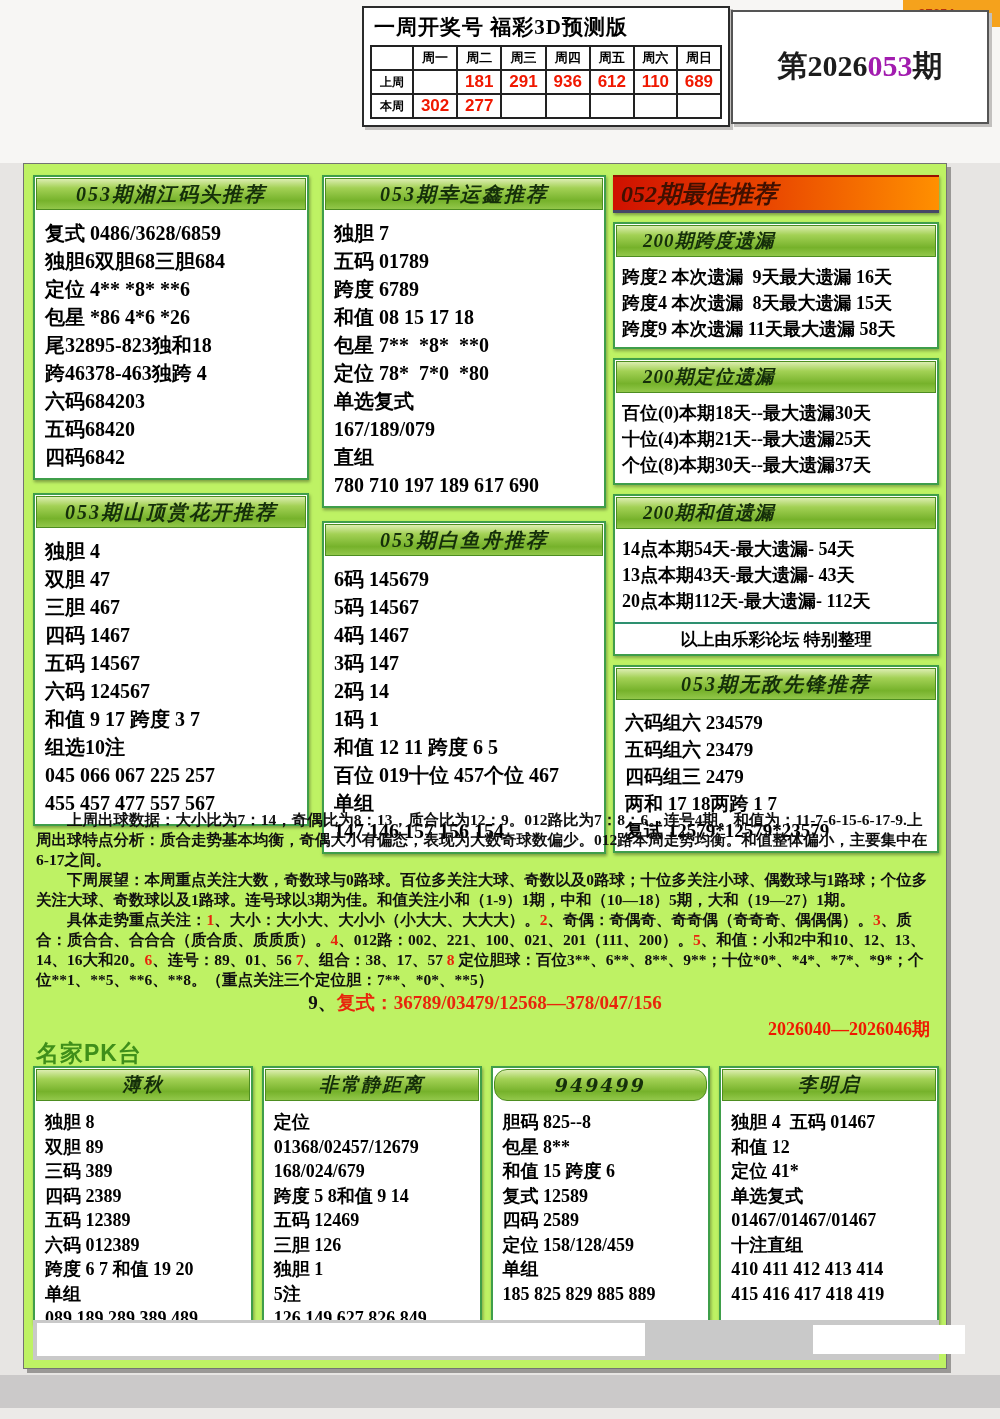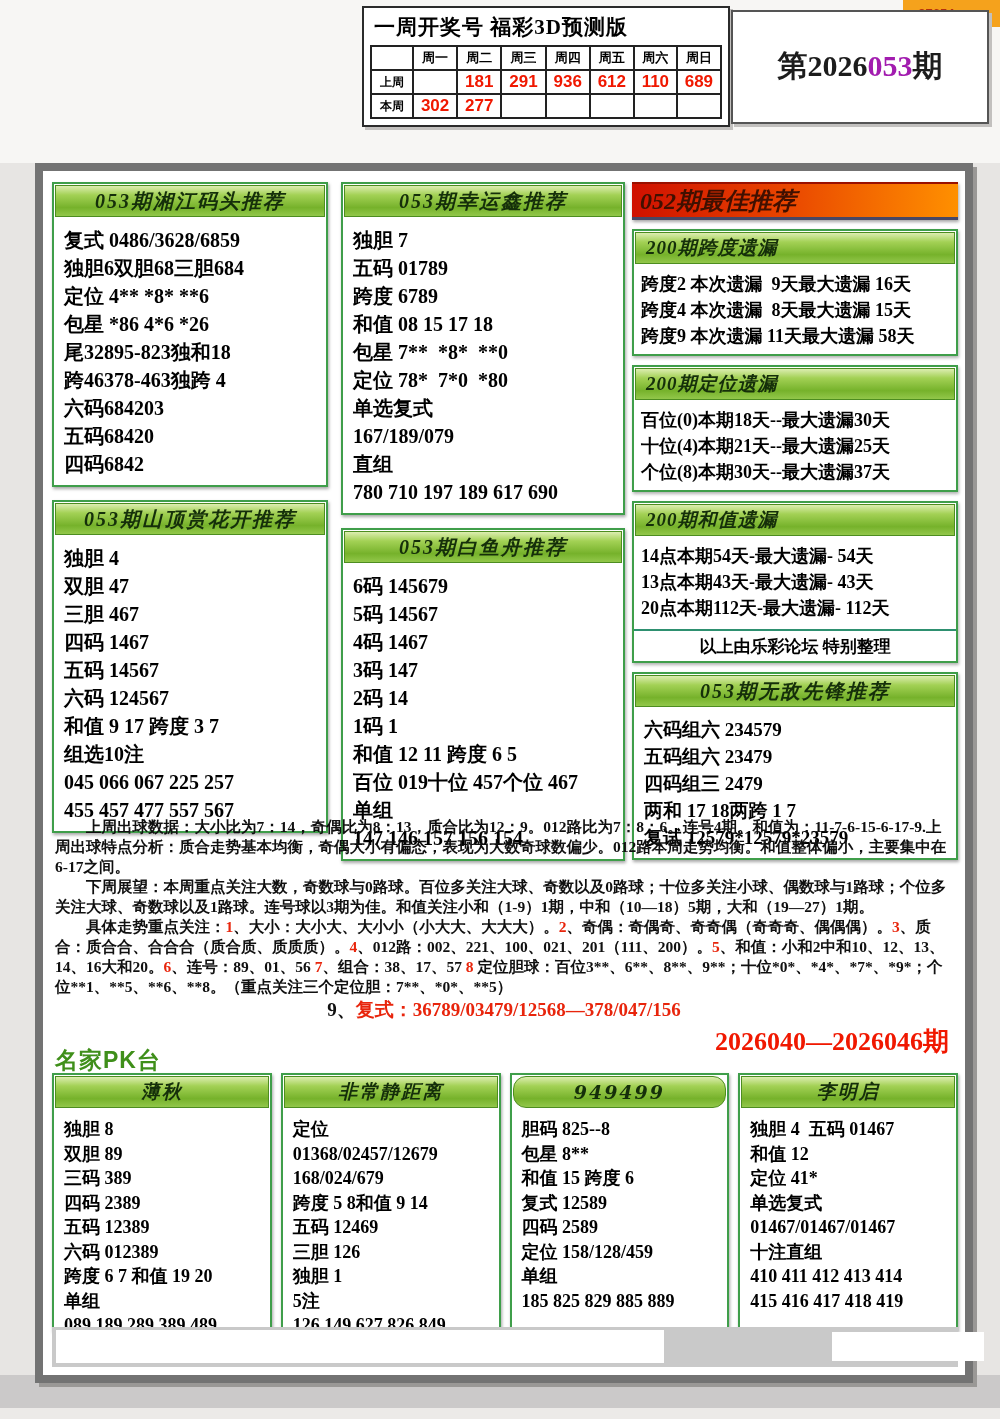--- a/index.html
+++ b/index.html
@@ -28,22 +28,22 @@
   td.val{color:#f01800;font-size:17px;font-family:"Liberation Sans",sans-serif;}
   .issue-box{
     position:absolute;left:731px;top:10px;width:254px;height:110px;background:#fff;
     border:2px solid #555;box-shadow:3px 3px 0 #c2c0be;
   }
   .issue-text{margin-top:34px;text-align:center;font-size:30px;font-weight:bold;color:#1c1c1c;}
   .red{color:#a21caf;}
 
   
   .main-box{
-    position:absolute;left:35px;top:163px;width:922px;height:1204px;
-    border:8px solid #737373;background:#ffffff;box-shadow:4px 4px 0 #9a9896;
+    position:absolute;left:23px;top:163px;width:922px;height:1204px;
+    border:1px solid #737373;background:#bef264;box-shadow:4px 4px 0 #9a9896;
   }
   .col-left{position:absolute;left:9px;top:11px;width:276px;}
   .col-mid{position:absolute;left:298px;top:11px;width:284px;}
   .col-right{position:absolute;left:589px;top:11px;width:326px;}
 
   .panel{border:2px solid #3f9e4a;background:#fff;box-shadow:1px 2px 3px rgba(0,0,0,.35);margin-bottom:13px;}
   .phead{
     margin:1px;height:30px;border:1px solid #4d8d20;
     background:linear-gradient(180deg,#dcedb0 0%,#a3d155 30%,#76b22b 72%,#92c74a 100%);
     display:flex;align-items:center;justify-content:center;
@@ -55,36 +55,36 @@
   
   .banner{
     height:33px;margin-bottom:9px;
     background:linear-gradient(90deg,#cf1000 0%,#e84300 45%,#ff9000 100%);
     border-top:2px solid #991000;border-bottom:3px solid #474766;
     display:flex;align-items:center;padding-left:8px;
     font-size:24px;font-weight:bold;font-style:italic;color:#401000;
     box-shadow:1px 2px 3px rgba(0,0,0,.35);
   }
   .sec{border:2px solid #3f9e4a;background:#fff;margin-bottom:9px;box-shadow:1px 2px 3px rgba(0,0,0,.3);}
-  .sec .phead{justify-content:flex-start;padding-left:10px;font-size:19px;letter-spacing:1px;}
+  .sec .phead{justify-content:flex-start;padding-left:26px;font-size:19px;letter-spacing:1px;}
   .sec .pbody{padding:6px 2px 5px 7px;}
   .sec .ln{font-size:18px;line-height:26px;}
   .footnote{border-top:2px solid #2e9070;margin-top:3px;text-align:center;font-weight:bold;font-size:17px;padding:4px 0 3px;}
   .pioneer .phead{justify-content:center;}
   .pioneer .ln{font-size:19px;line-height:27px;}
 
   
   .analysis{
     position:absolute;left:12px;top:646px;width:898px;
     font-size:15.5px;line-height:20px;font-weight:bold;color:#101010;
   }
   .analysis p{margin:0;text-indent:2em;}
   .seg-r{color:#e8250c;}
   .line9{text-align:center;font-size:19px;margin-top:3px;font-weight:bold;}
-  .range{position:absolute;right:16px;top:853px;font-size:26px;font-weight:bold;color:#f01800;}
+  .range{position:absolute;right:16px;top:853px;font-size:18px;font-weight:bold;color:#f01800;}
   .pk-title{
     position:absolute;left:12px;top:874px;font-size:23px;font-weight:bold;
     color:#3f8f1a;font-family:"Liberation Sans",sans-serif;letter-spacing:1px;
   }
   
   .pk-row{position:absolute;left:9px;top:902px;width:906px;display:flex;gap:9px;}
   .pk-panel{flex:1;height:258px;box-sizing:border-box;}
   .pk-panel .phead{font-size:19px;}
   .pk-panel .ln{font-size:18px;line-height:24.5px;}
   .script-head{font-family:"DejaVu Serif",serif;border-radius:13px;}

